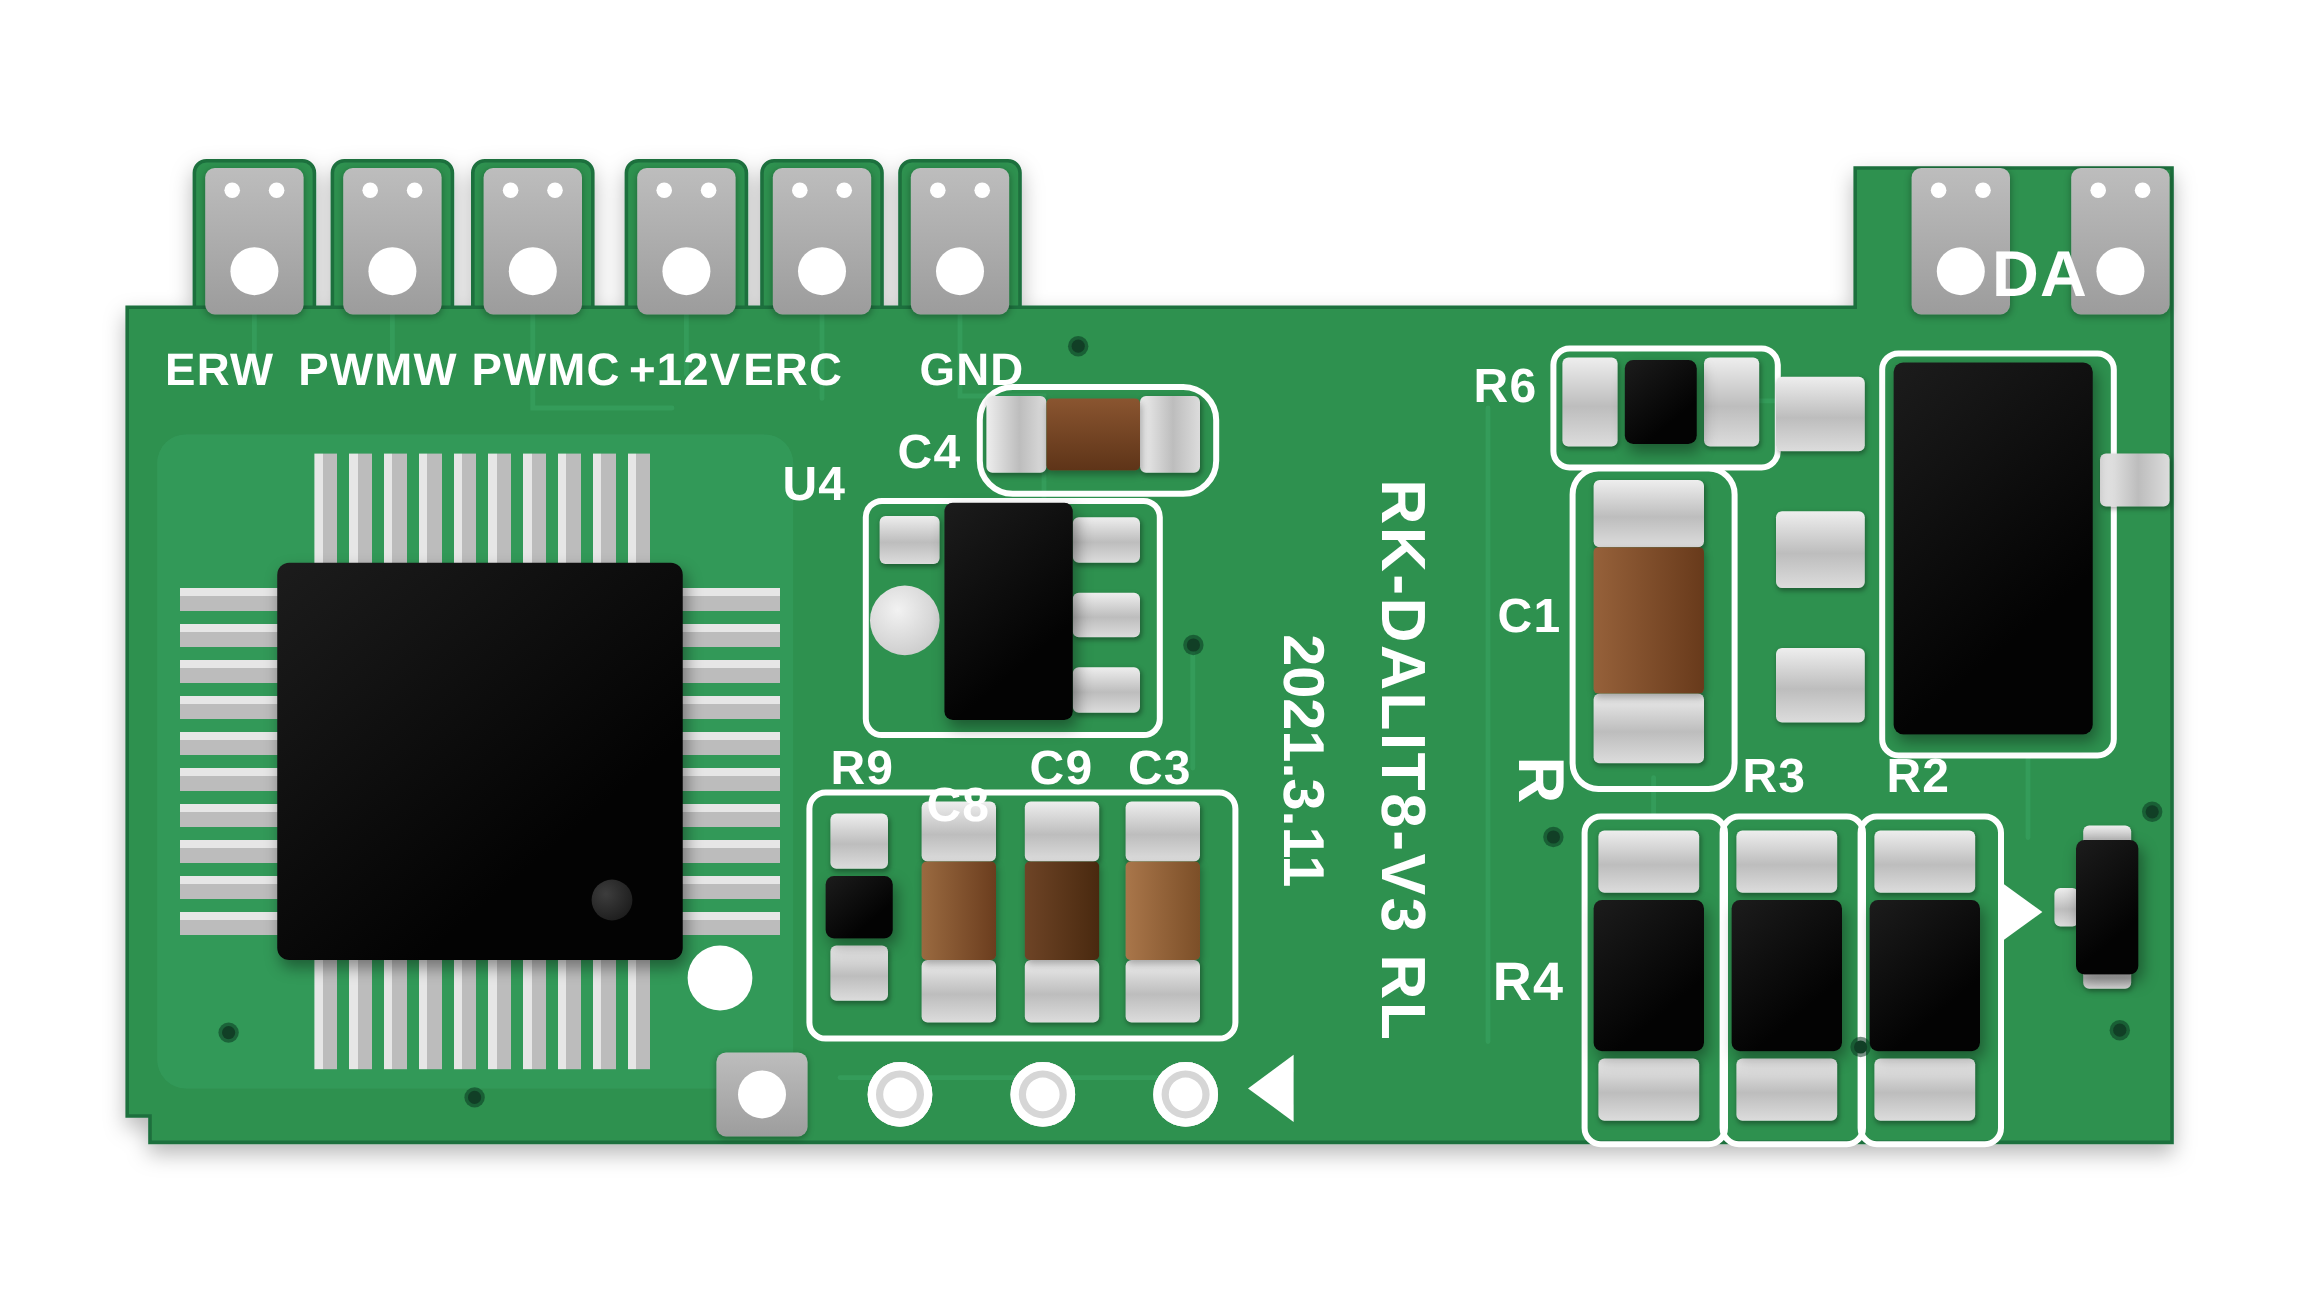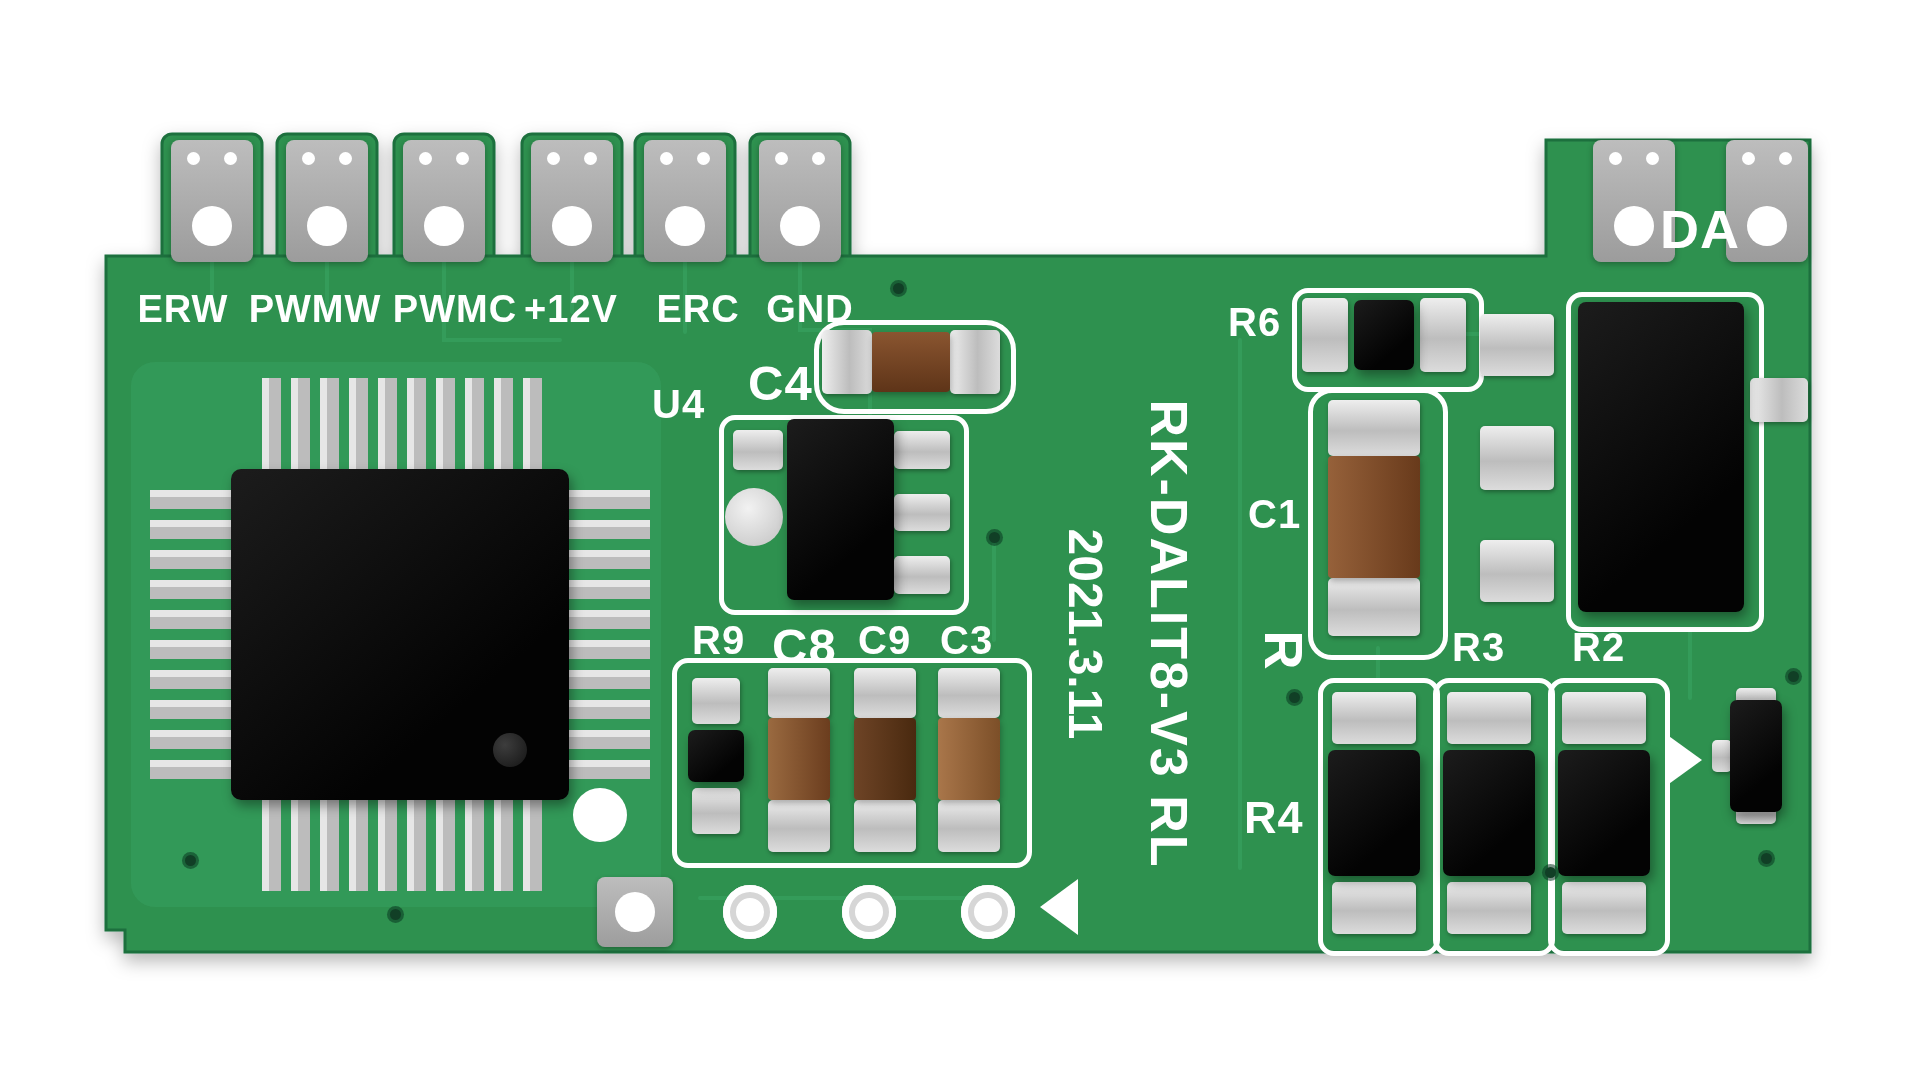--- a/index.html
+++ b/index.html
@@ -104,21 +104,21 @@
   <div class="term" style="left:1726px">
       <i class="hs l"></i>
       <i class="hs r"></i>
       <i class="hb"></i>
     </div>
 
   <span class="lbl pinlab" style="left:183px">ERW</span>
   <span class="lbl pinlab" style="left:315px">PWMW</span>
   <span class="lbl pinlab" style="left:455px">PWMC</span>
   <span class="lbl pinlab" style="left:571px">+12V</span>
-  <span class="lbl pinlab" style="left:698px">ERC</span>
+  <span class="lbl pinlab" style="left:661px">ERC</span>
   <span class="lbl pinlab" style="left:810px">GND</span>
   <span class="lbl" style="left:1700px;top:198px;font-size:54px;transform:translateX(-50%)">DA</span>
 
   <div class="pins-h" style="left:262px;top:378px;width:280px;height:92px"></div>
   <div class="pins-h" style="left:262px;top:799px;width:280px;height:92px"></div>
   <div class="pins-v" style="left:150px;top:490px;width:82px;height:300px"></div>
   <div class="pins-v" style="left:568px;top:490px;width:82px;height:300px"></div>
   <div class="blk" style="left:231px;top:469px;width:338px;height:331px;border-radius:10px"></div>
   <div class="circle" style="left:493px;top:733px;width:34px;height:34px;background:radial-gradient(circle at 35% 35%, #3d3d3d, #141414)"></div>
 
@@ -128,42 +128,42 @@
   <div class="padm" style="left:894px;top:431px;width:56px;height:38px"></div>
   <div class="padm" style="left:894px;top:494px;width:56px;height:37px"></div>
   <div class="padm" style="left:894px;top:556px;width:56px;height:38px"></div>
   <div class="blk" style="left:787px;top:419px;width:107px;height:181px"></div>
   <span class="lbl" style="left:652px;top:382px;font-size:40px">U4</span>
 
   <div class="silk" style="left:814px;top:320px;width:192px;height:84px;border-radius:30px"></div>
   <div class="padh" style="left:822px;top:330px;width:50px;height:64px"></div>
   <div class="padh" style="left:950px;top:330px;width:50px;height:64px"></div>
   <div class="brn" style="left:872px;top:332px;width:78px;height:60px;background:linear-gradient(180deg,#8a5530,#5e3418)"></div>
-  <span class="lbl" style="left:748px;top:355px;font-size:49px">C4</span>
+  <span class="lbl" style="left:748px;top:355px;font-size:40px">C4</span>
 
   <div class="silk" style="left:672px;top:658px;width:350px;height:200px"></div>
 
   <div class="padm" style="left:692px;top:678px;width:48px;height:46px"></div>
   <div class="padm" style="left:692px;top:788px;width:48px;height:46px"></div>
   <div class="blk" style="left:688px;top:730px;width:56px;height:52px"></div>
 
   <div class="padm" style="left:768px;top:668px;width:62px;height:50px"></div>
   <div class="padm" style="left:768px;top:800px;width:62px;height:52px"></div>
   <div class="brn" style="left:768px;top:718px;width:62px;height:82px;background:linear-gradient(90deg,#9a6a40,#6b3d1e)"></div>
 
   <div class="padm" style="left:854px;top:668px;width:62px;height:50px"></div>
   <div class="padm" style="left:854px;top:800px;width:62px;height:52px"></div>
   <div class="brn" style="left:854px;top:718px;width:62px;height:82px;background:linear-gradient(90deg,#6e4426,#49290f)"></div>
 
   <div class="padm" style="left:938px;top:668px;width:62px;height:50px"></div>
   <div class="padm" style="left:938px;top:800px;width:62px;height:52px"></div>
   <div class="brn" style="left:938px;top:718px;width:62px;height:82px;background:linear-gradient(90deg,#a9764a,#7c4f28)"></div>
 
   <span class="lbl" style="left:692px;top:618px;font-size:40px">R9</span>
-  <span class="lbl" style="left:772px;top:618px;font-size:49px">C8</span>
+  <span class="lbl" style="left:772px;top:649px;font-size:40px">C8</span>
   <span class="lbl" style="left:858px;top:618px;font-size:40px">C9</span>
   <span class="lbl" style="left:940px;top:618px;font-size:40px">C3</span>
 
   <div class="circle" style="left:573px;top:788px;width:54px;height:54px;background:#fff"></div>
 
   <div class="vtext" style="left:905px;top:604px;width:360px;height:60px;line-height:60px;font-size:48px">2021.3.11</div>
   <div class="vtext" style="left:859px;top:603px;width:620px;height:62px;line-height:62px;font-size:52px;letter-spacing:2px">RK-DALIT8-V3 RL</div>
 
   <div class="silk" style="left:1292px;top:288px;width:182px;height:94px"></div>
   <div class="padm" style="left:1302px;top:298px;width:46px;height:74px"></div>

